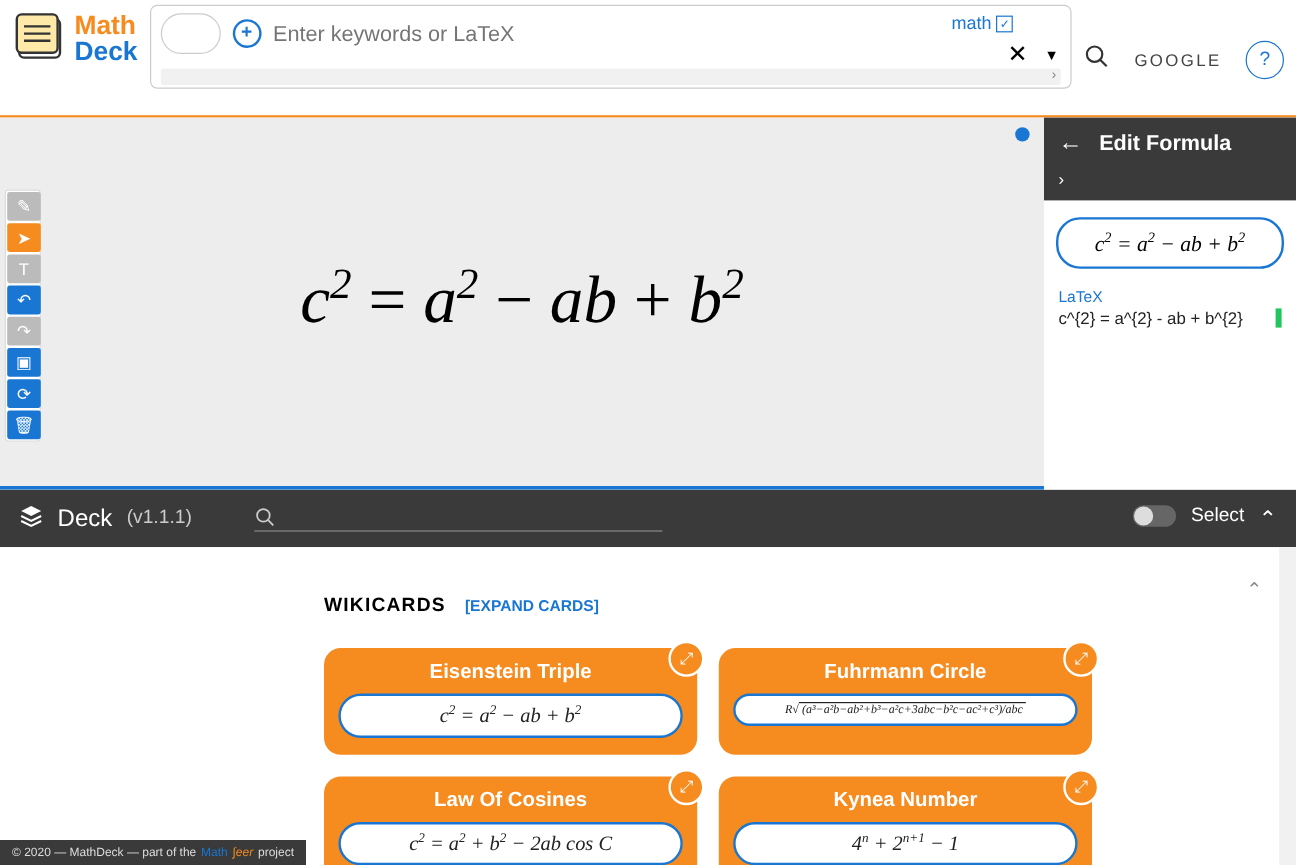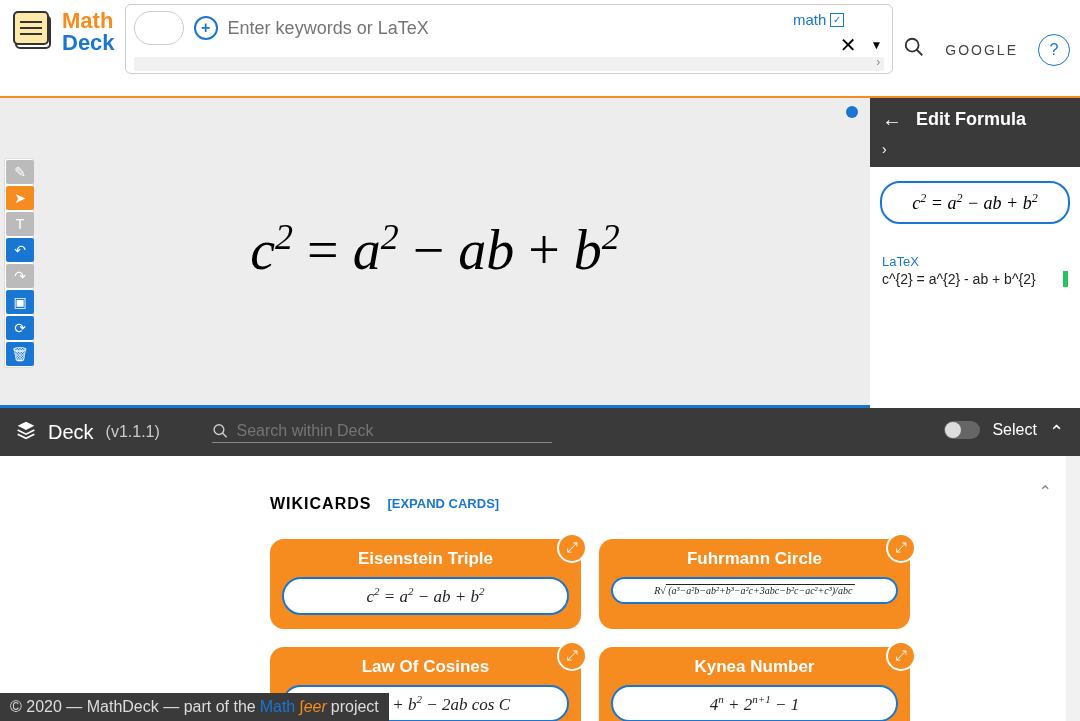--- a/index.html
+++ b/index.html
@@ -41,21 +41,21 @@
 .eq { font-style: normal; }
 .blue-dot { position: absolute; top: 8px; right: 12px; width: 12px; height: 12px; background: #1976d2; border-radius: 50%; }
 
 .edit-panel { width: 210px; background: #fff; display: flex; flex-direction: column; }
 .edit-header { background: #3a3a3a; color: #fff; padding: 10px 12px; }
 .edit-header-row { display: flex; align-items: center; gap: 14px; }
 .edit-title { font-size: 18px; font-weight: bold; }
 .edit-chevron { margin-top: 10px; font-size: 14px; }
 .formula-preview { margin: 14px 10px 10px 10px; border: 2px solid #1976d2; border-radius: 20px; padding: 8px 12px; font-family: 'Times New Roman', serif; font-style: italic; font-size: 18px; text-align: center; }
 .formula-preview sup { font-size: 12px; }
-.latex-label { color: #1976d2; font-size: 13px; margin: 20px 12px 2px 12px; }
+.latex-label { color: #1976d2; font-size: 13px; margin: 6px 12px 2px 12px; }
 .latex-text { font-size: 14px; margin: 0 12px; color: #222; border-right: 5px solid #22c55e; padding-right: 1px; }
 
 .deck-bar { background: #3a3a3a; color: #fff; height: 48px; display: flex; align-items: center; padding: 0 16px; gap: 12px; }
 .deck-icon { font-size: 18px; }
 .deck-title { font-size: 20px; }
 .deck-ver { font-size: 16px; color: #ccc; }
 .deck-search { margin-left: 40px; display: flex; align-items: center; gap: 8px; border-bottom: 1px solid #888; padding-bottom: 2px; flex: 0 0 340px; }
 .deck-search input { background: transparent; border: none; outline: none; color: #ccc; font-size: 16px; width: 100%; }
 .deck-right { margin-left: auto; display: flex; gap: 12px; }
 .toggle { width: 36px; height: 18px; background: #666; border-radius: 10px; position: relative; }
@@ -69,21 +69,21 @@
 .cards-grid { margin-top: 26px; display: grid; grid-template-columns: 1fr 1fr; gap: 18px; }
 .card { background: #f68b1f; border-radius: 14px; padding: 10px 12px 14px 12px; position: relative; color: #fff; }
 .card-title { text-align: center; font-size: 17px; font-weight: bold; margin-bottom: 8px; }
 .card-formula { background: #fff; border: 2px solid #1976d2; border-radius: 20px; padding: 6px 10px; color: #222; font-family: 'Times New Roman', serif; font-style: italic; text-align: center; font-size: 17px; overflow: hidden; white-space: nowrap; }
 .card-formula.small { font-size: 10px; }
 .card-formula sup { font-size: 11px; }
 .card-expand { position: absolute; top: -6px; right: -6px; width: 30px; height: 30px; background: #f68b1f; border: 2px solid #fff; border-radius: 50%; display: flex; align-items: center; justify-content: center; color: #fff; font-size: 14px; }
 .collapse-caret { position: absolute; right: 28px; top: 26px; color: #888; }
 .scroll-track { position: absolute; right: 0; top: 0; width: 14px; height: 100%; background: #f1f1f1; }
 
-.footer { position: absolute; bottom: 0; left: 0; background: #3a3a3a; color: #ddd; font-size: 16px; padding: 5px 10px; display: flex; align-items: center; gap: 4px; }
+.footer { position: absolute; bottom: 0; left: 0; background: #3a3a3a; color: #ddd; font-size: 10px; padding: 5px 10px; display: flex; align-items: center; gap: 4px; }
 .footer .mj { color: #1976d2; }
 .footer .seer { color: #f68b1f; font-style: italic; }
 </style>
 </head>
 <body>
 
 <div class="topbar">
   <div class="logo">
     <svg class="logo-icon" viewBox="0 0 48 48">
         <rect x="6" y="8" width="34" height="32" rx="4" fill="#fff" stroke="#333" stroke-width="2"></rect>
@@ -164,21 +164,20 @@
         <path d="M2 17 L12 22 L22 17" fill="none" stroke="#fff" stroke-width="2"></path>
       </svg>
   </span>
   <span class="deck-title">Deck</span>
   <span class="deck-ver">(v1.1.1)</span>
   <div class="deck-search">
     <svg width="18" height="18" viewBox="0 0 24 24" fill="none" stroke="#ccc" stroke-width="2">
         <circle cx="10" cy="10" r="7"></circle>
         <line x1="15" y1="15" x2="21" y2="21"></line>
       </svg>
-    <input placeholder="Search within Deck" style="">
   </div>
   <div class="deck-right">
     <div class="toggle"></div>
     <span style="font-size:16px">Select</span>
     <span style="font-size:18px;cursor:pointer">⌃</span>
   </div>
 </div>
 
 <div class="deck-content">
   <div class="deck-inner">

